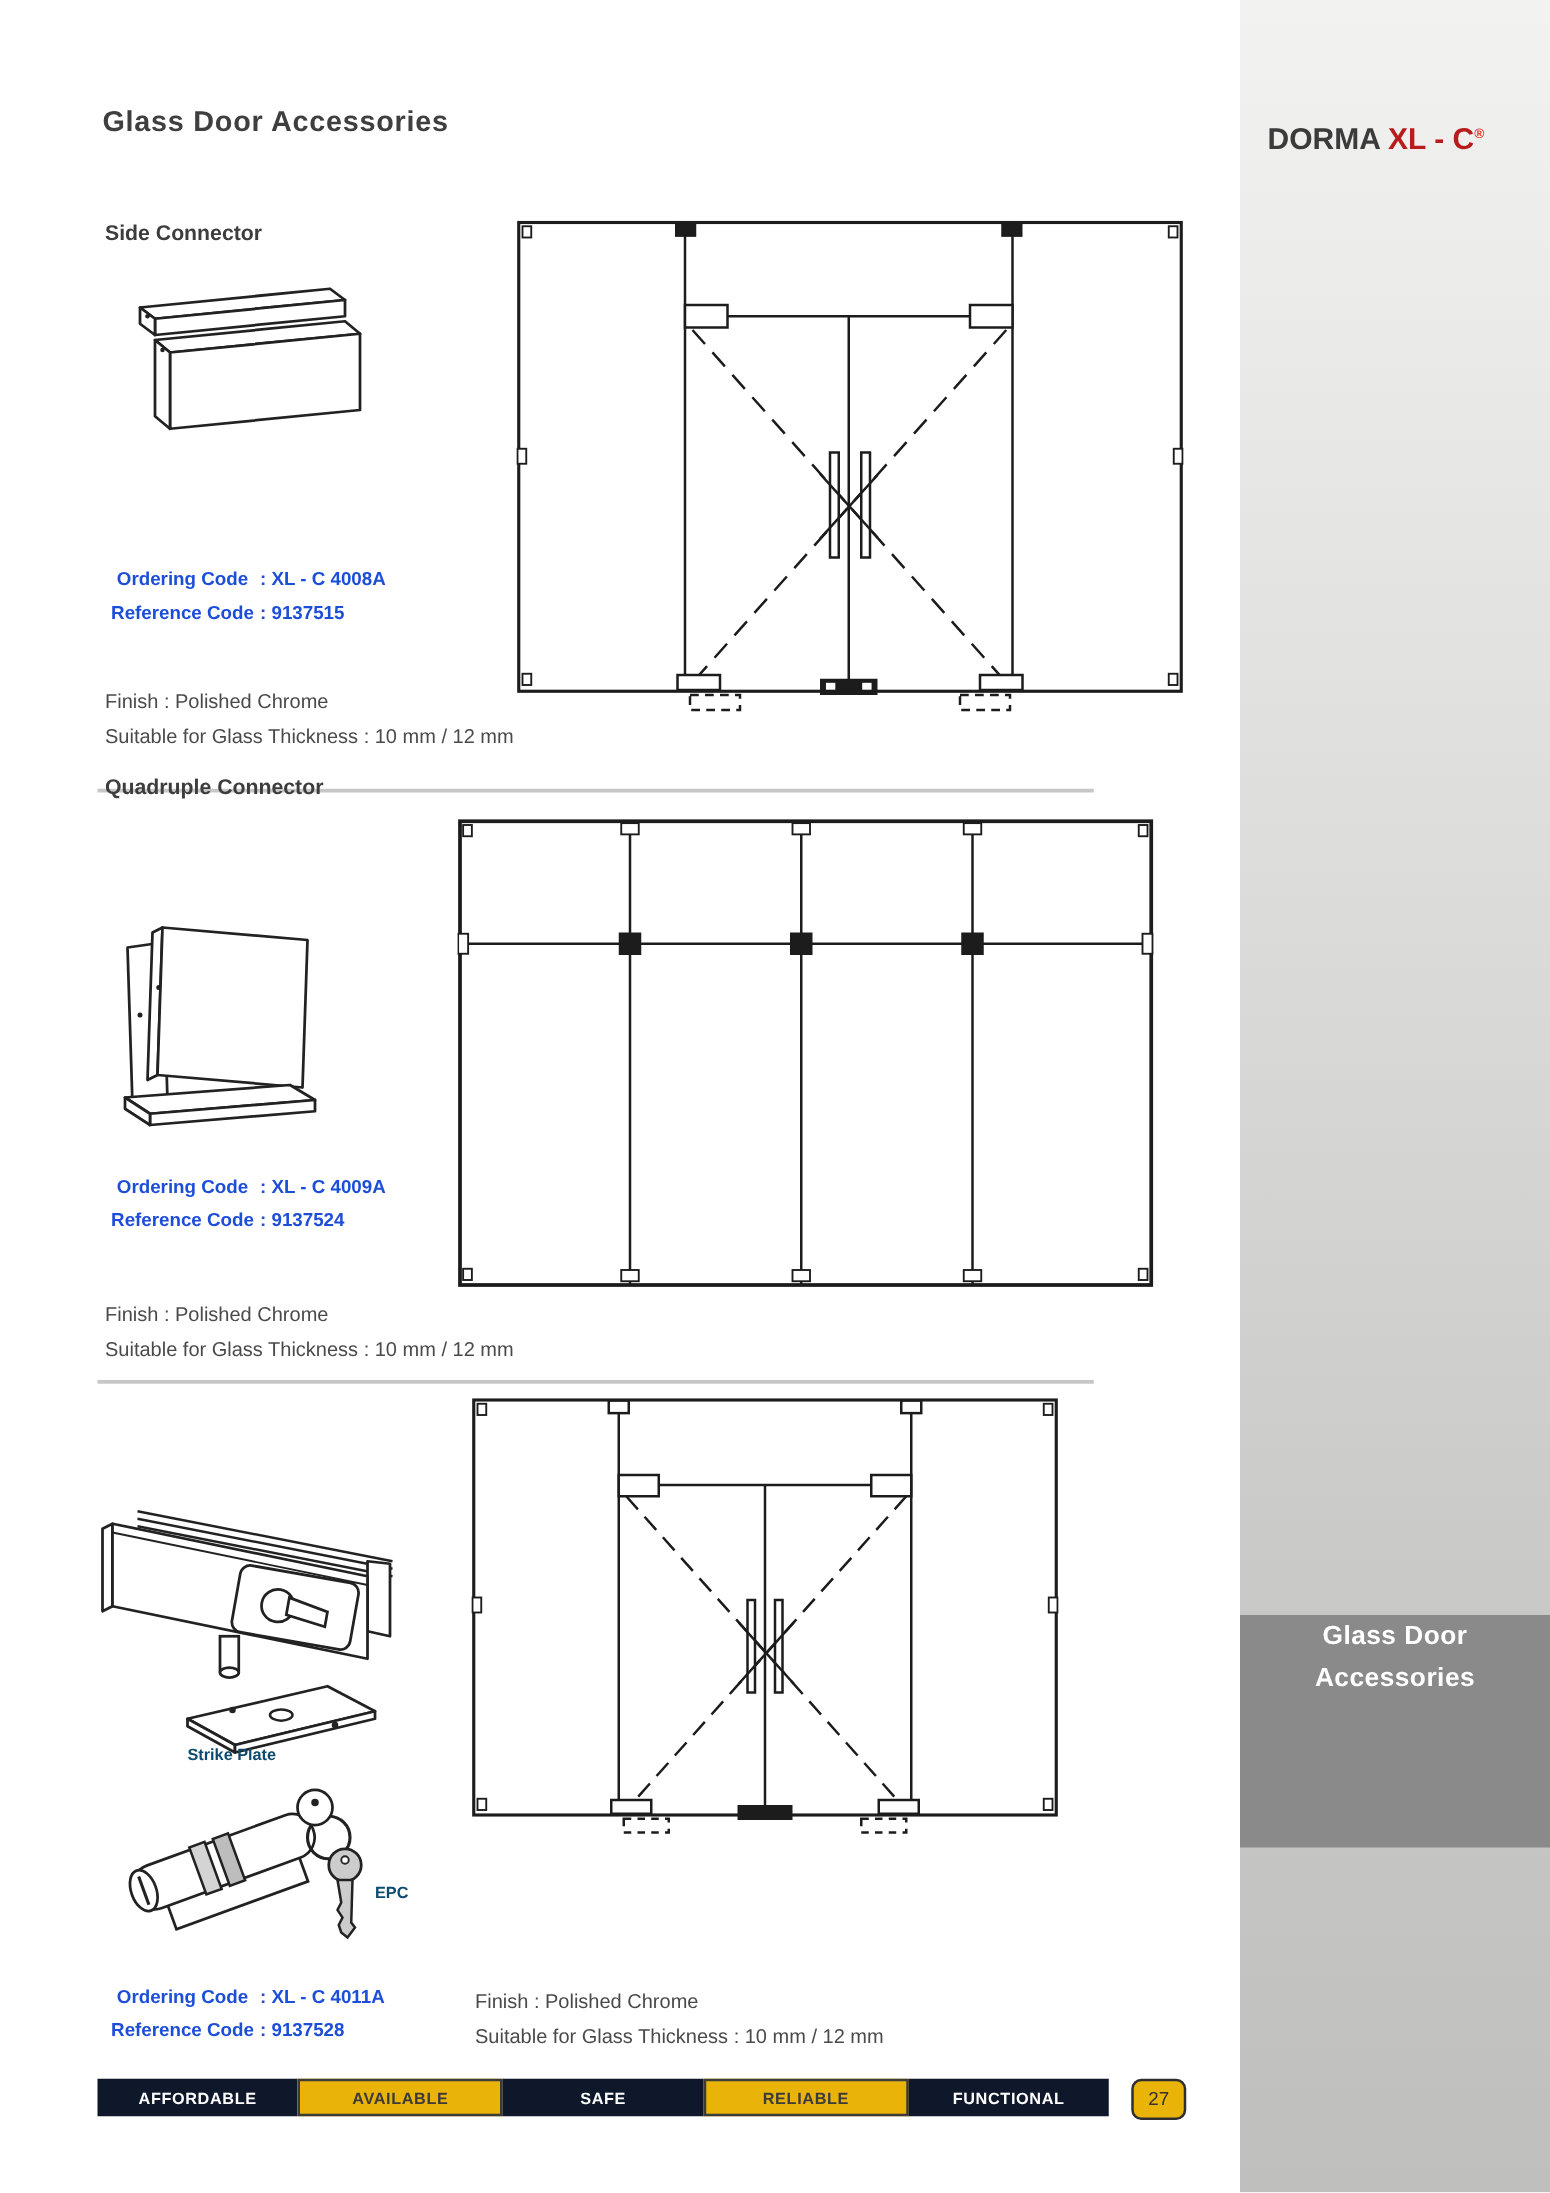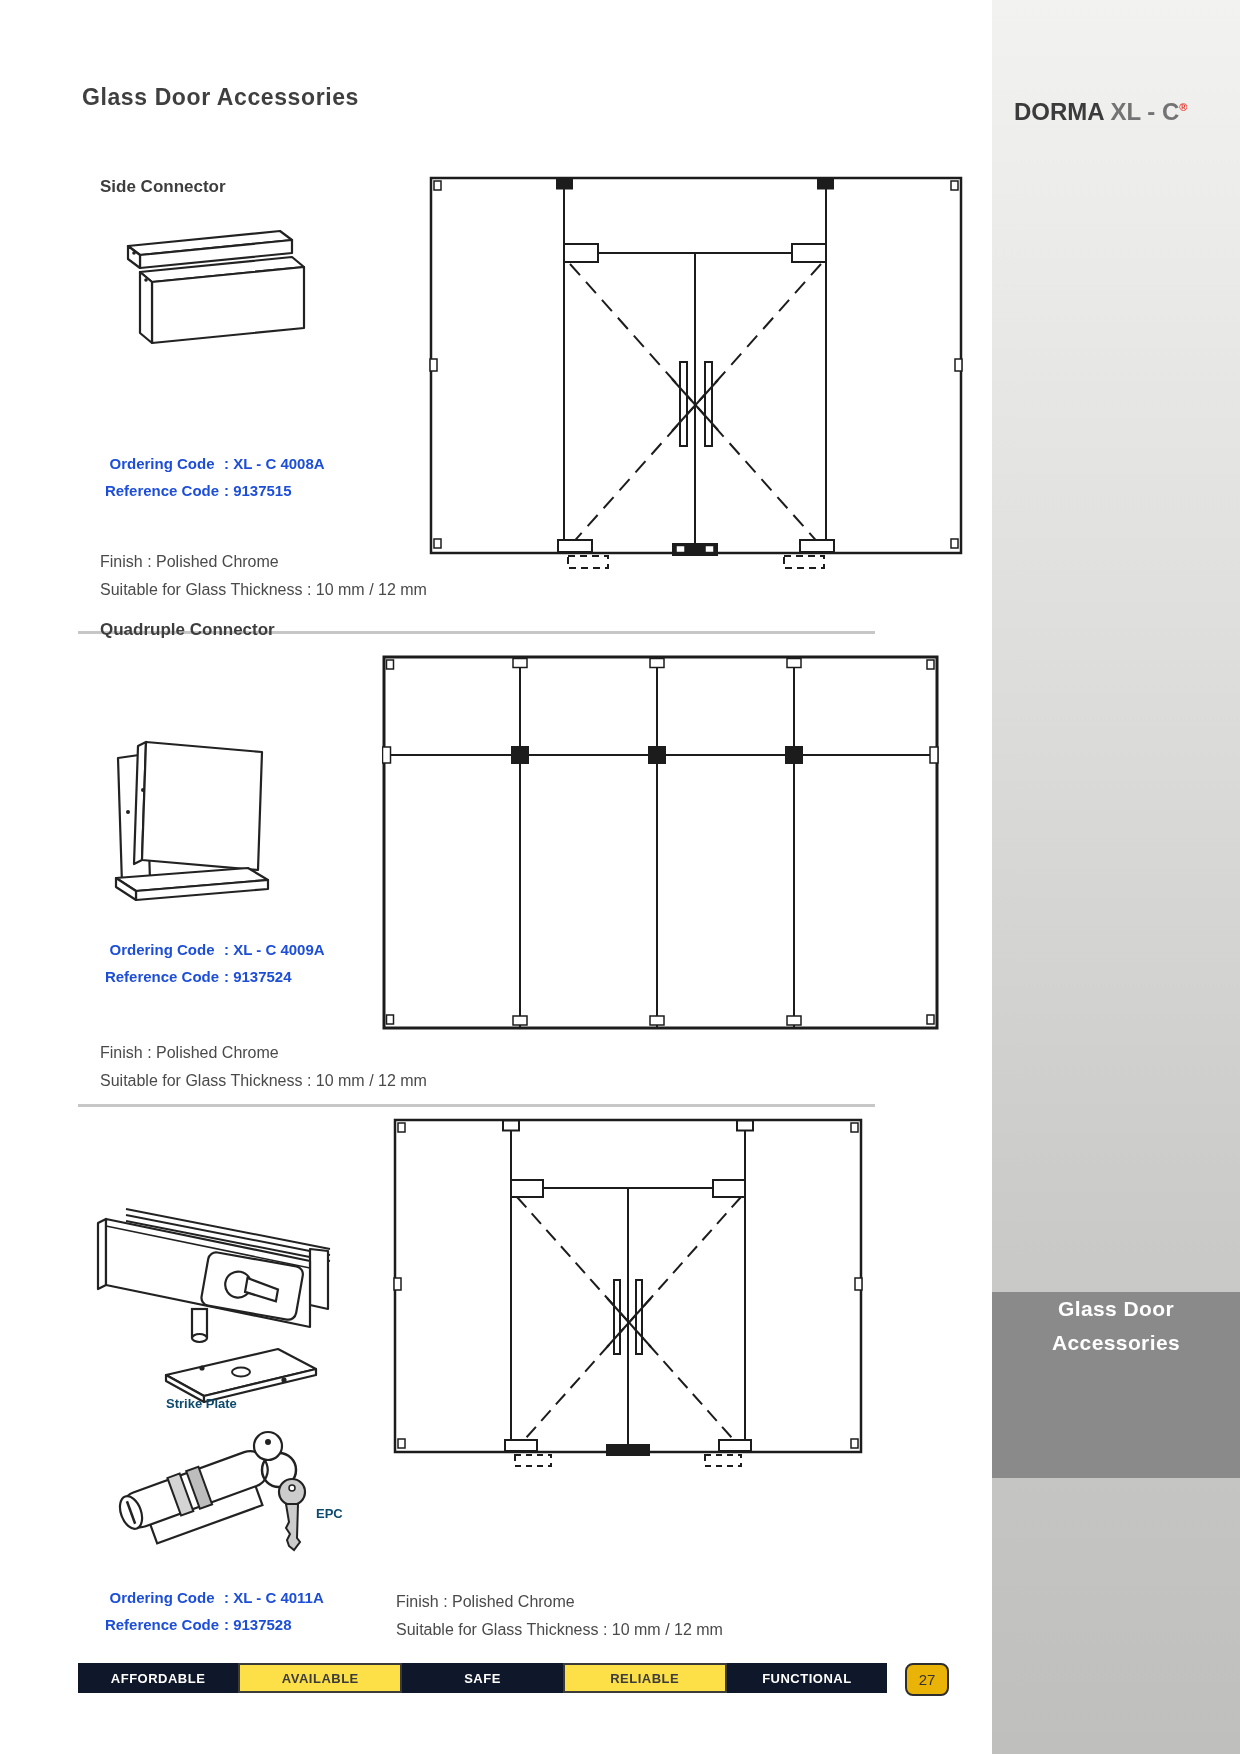--- a/index.html
+++ b/index.html
@@ -1,43 +1,43 @@
 <!DOCTYPE html>
 <html><head>
 <meta charset="utf-8">
 <style>
   html,body{margin:0;padding:0;background:#ffffff;}
   #page{position:relative;width:1240px;height:1754px;background:#ffffff;overflow:hidden;
         font-family:"Liberation Sans", sans-serif;color:#3b3b3b;}
-  .abs{position:absolute;margin-left:16px;}
+  .abs{position:absolute;}
   
   #sidebar{position:absolute;left:992px;top:0;width:248px;height:1754px;
            background:linear-gradient(180deg,#f2f2f1 0%,#ececeb 12%,#dbdbda 42%,#c9c9c8 72%,#bfbfbe 100%);}
   #sidebar-tab{position:absolute;left:0;top:1280px;width:248px;height:186px;background:#8a8a8a;
                display:flex;flex-direction:column;align-items:center;justify-content:flex-start;margin-top:12px;}
   #sidebar-tab div{color:#ffffff;font-weight:bold;font-size:21px;line-height:34px;letter-spacing:0.4px;}
   
   #page-title{position:absolute;left:82px;top:84px;font-size:23px;font-weight:bold;color:#3f3f3f;letter-spacing:0.6px;}
   #brand{position:absolute;left:1014px;top:98px;font-size:24px;font-weight:bold;white-space:nowrap;}
   #brand .brand-name{color:#3b3b3b;}
-  #brand .brand-model{color:#737373;}
+  #brand .brand-model{color:#b91c1c;}
   #brand sup{font-size:11px;color:#e6332a;}
   
   .sec-heading{font-size:17px;font-weight:bold;color:#3d3d3d;line-height:20px;}
   .codes .row{display:flex;font-size:15px;font-weight:bold;color:#1d4ed8;line-height:27px;white-space:pre;text-align:center;}
   .codes .lbl{width:124px;}
   .spec{font-size:16px;color:#4a4a4a;line-height:28px;}
   .small-label{font-size:13px;font-weight:bold;color:#0c4a6e;}
   .separator{position:absolute;left:78px;width:797px;height:3px;background:#c7c7c7;}
   
   #footer-bar{position:absolute;left:78px;top:1663px;width:809px;height:30px;display:flex;}
   .badge{flex:1;display:flex;align-items:center;justify-content:center;
          font-size:13px;font-weight:bold;letter-spacing:0.5px;box-sizing:border-box;}
   .badge.dark{background:#0f172a;color:#ffffff;}
-  .badge.light{background:#fde047;color:#3b3b3b;border:2px solid #3b3b39;}
+  .badge.light{background:#eab308;color:#3b3b3b;border:2px solid #3b3b39;}
   #page-number-box{position:absolute;left:905px;top:1663px;width:40px;height:29px;
                    border:2px solid #2e2e2e;border-radius:8px;background:#eab308;
                    display:flex;align-items:center;justify-content:center;font-size:15px;color:#333;}
   svg{display:block;}
 </style>
 </head>
 <body>
 
 <div id="page">
 

